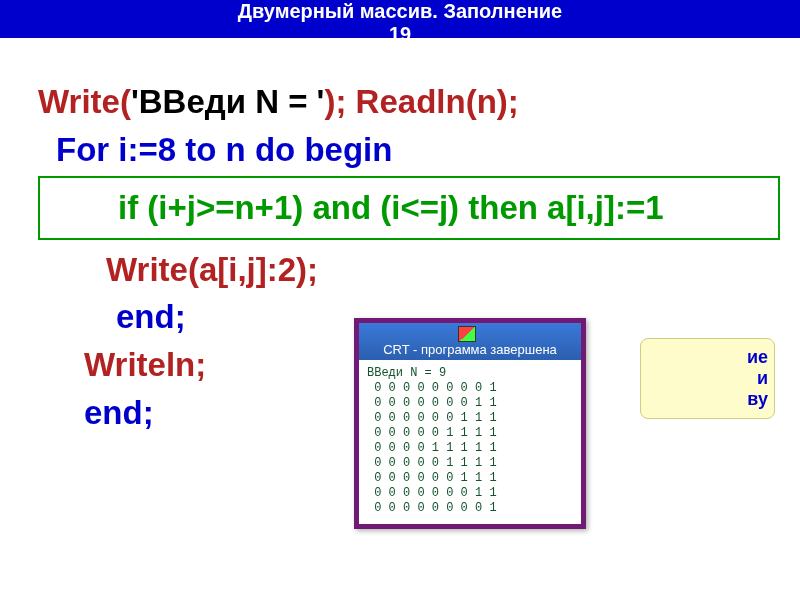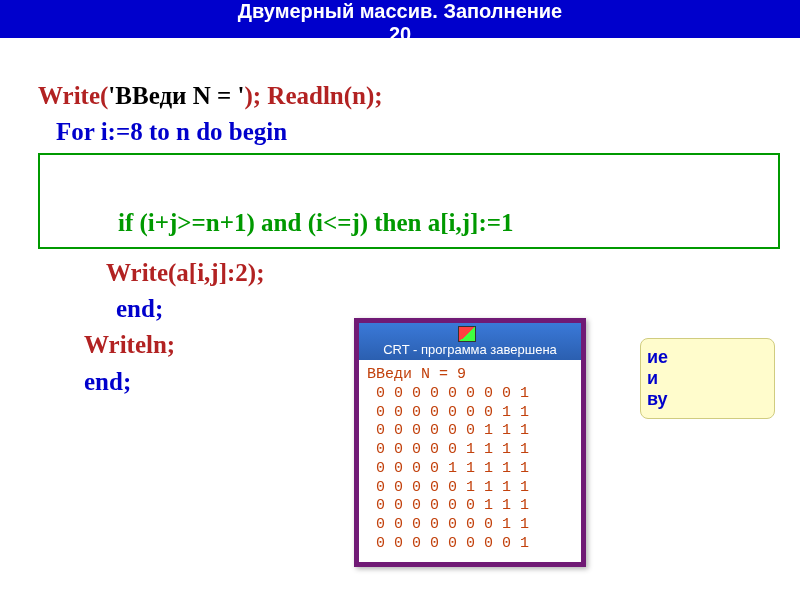--- a/index.html
+++ b/index.html
@@ -20,29 +20,29 @@
     padding: 0 10px 0 10px;
     font-family: Arial, sans-serif;
     font-size: 20px;
     font-weight: bold;
   }
   .content {
     padding: 40px 20px 20px 38px;
     position: relative;
   }
   .code-line {
-    font-family: Liberation Serif, serif;
-    font-size: 25px;
+    font-family: Liberation Sans, sans-serif;
+    font-size: 33px;
     font-weight: bold;
     line-height: 1.45;
   }
   .c-brown { color: #b22222; }
   .c-black { color: #000000; }
   .c-blue { color: #0000cc; }
-  .c-green { color: #009900; margin-top: 44px; }
+  .c-green { color: #009900; }
   .highlight-box {
     border: 2px solid #009900;
     margin: 2px 0 6px 0;
     padding: 6px 10px 6px 10px;
   }
   .indent-1 { padding-left: 18px; }
   .indent-2 { padding-left: 30px; }
   .indent-3 { padding-left: 68px; }
   .indent-4 { padding-left: 340px; }
   .crt-window {
@@ -66,49 +66,49 @@
   .crt-icon {
     width: 18px;
     height: 16px;
     margin-right: 6px;
     background: linear-gradient(135deg, #ff4040 0 50%, #40ff40 50% 100%);
     border: 1px solid #333;
   }
   .crt-body {
     background: #ffffff;
     font-family: "Courier New", monospace;
-    font-size: 15px;
-    color: #c2410c;
+    font-size: 12px;
+    color: #14532d;
     padding: 6px 8px 8px 8px;
     line-height: 1.25;
     white-space: pre;
   }
   .callout {
     position: absolute;
     left: 640px;
     top: 300px;
     width: 135px;
     background: #fffccc;
     border: 1px solid #d0cc80;
     border-radius: 8px;
     padding: 8px 6px;
     font-family: Arial, sans-serif;
     font-size: 18px;
     font-weight: bold;
     color: #0000cc;
-    text-align: left;
+    text-align: right;
     z-index: -1;
   }
 </style>
 </head>
 <body>
 
 <div class="header">
   <span>Двумерный массив. Заполнение</span>
-  <span>20</span>
+  <span>19</span>
 </div>
 
 <div class="content">
 
   <div class="code-line">
     <span class="c-brown">Write(</span><span class="c-black">'ВВеди N = '</span><span class="c-brown">); Readln(n);</span>
   </div>
 
   <div class="code-line indent-1 c-blue">For i:=8 to n do begin</div>
 

